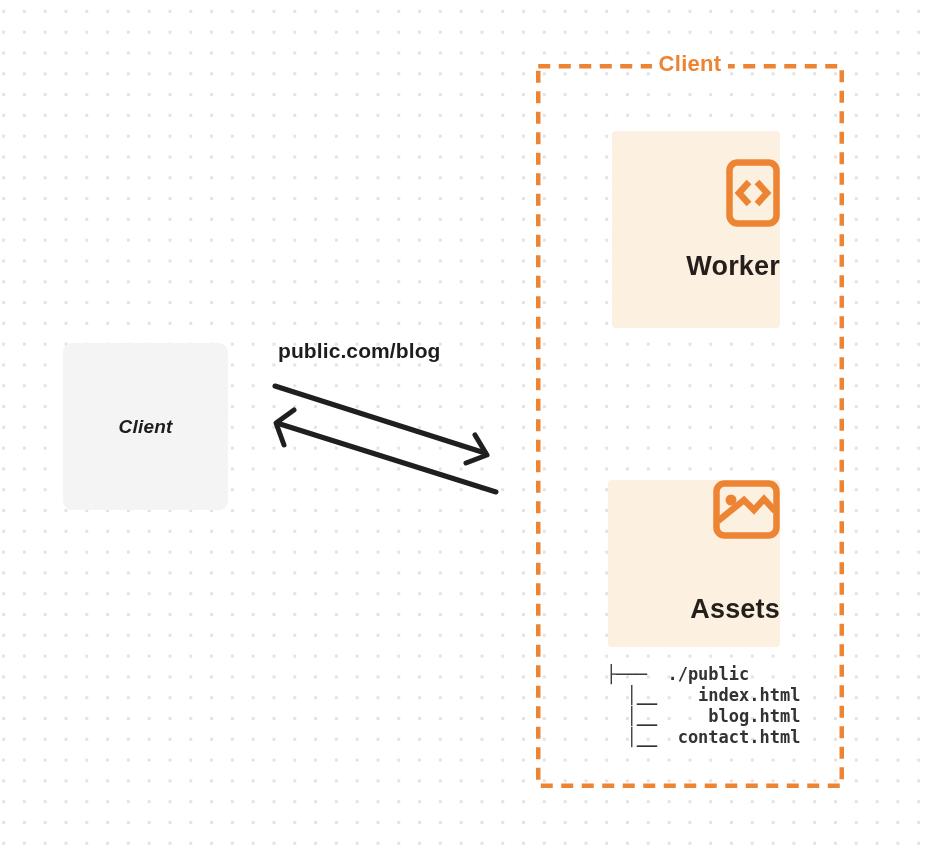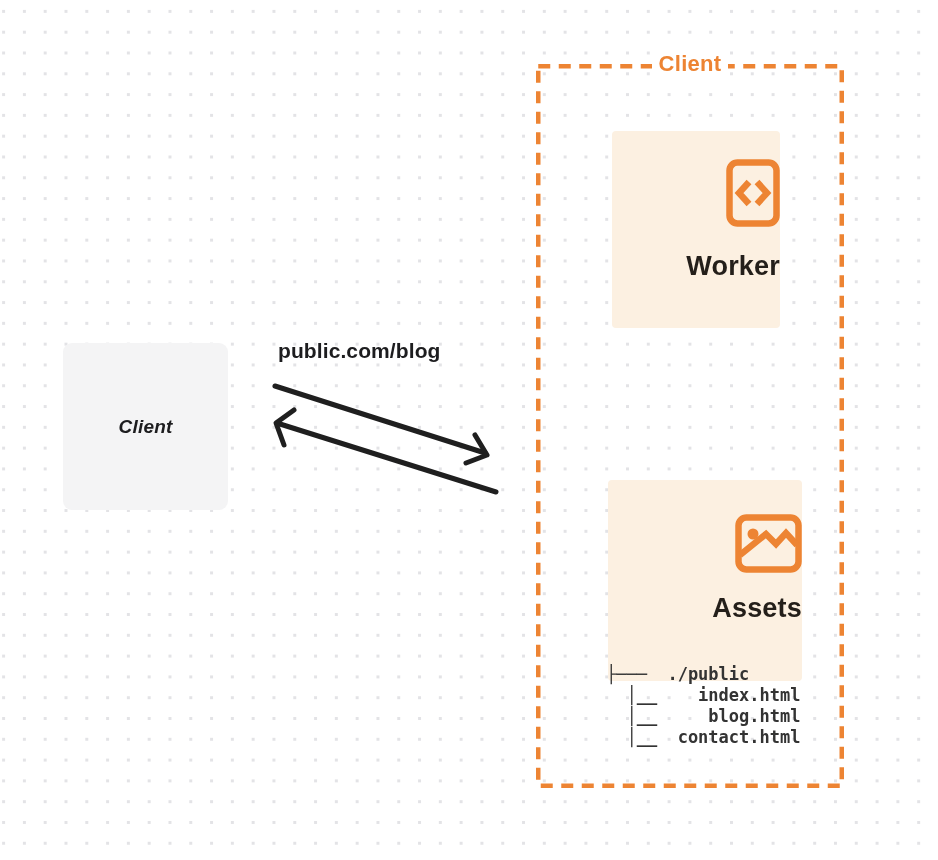--- a/index.html
+++ b/index.html
@@ -87,22 +87,22 @@
     flex-direction: column;
     align-items: flex-end;
   }
   .worker-card {
     left: 612px; top: 131px;
     width: 168px; height: 169px;
     padding-top: 28px;
   }
   .assets-card {
     left: 608px; top: 480px;
-    width: 194px; height: 167px;
-    padding-top: 34px;
+    width: 172px; height: 167px;
+    gap: 35px;
   }
   .card-label {
     font-size: 27px;
     font-weight: 700;
     color: #241f1a;
     letter-spacing: 0.2px;
   }
   .worker-card .card-label { margin-top: 24px; }
   .assets-card .card-label { margin-top: 20px; }
 

